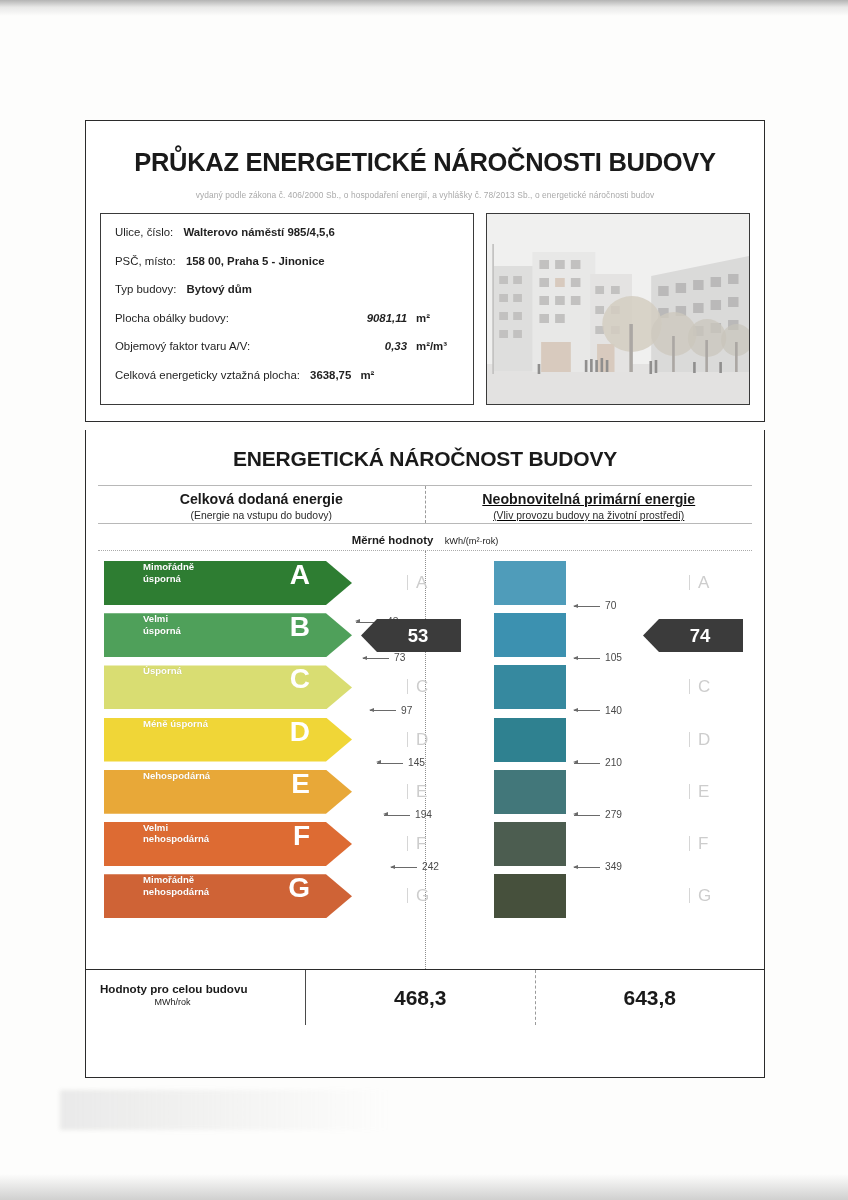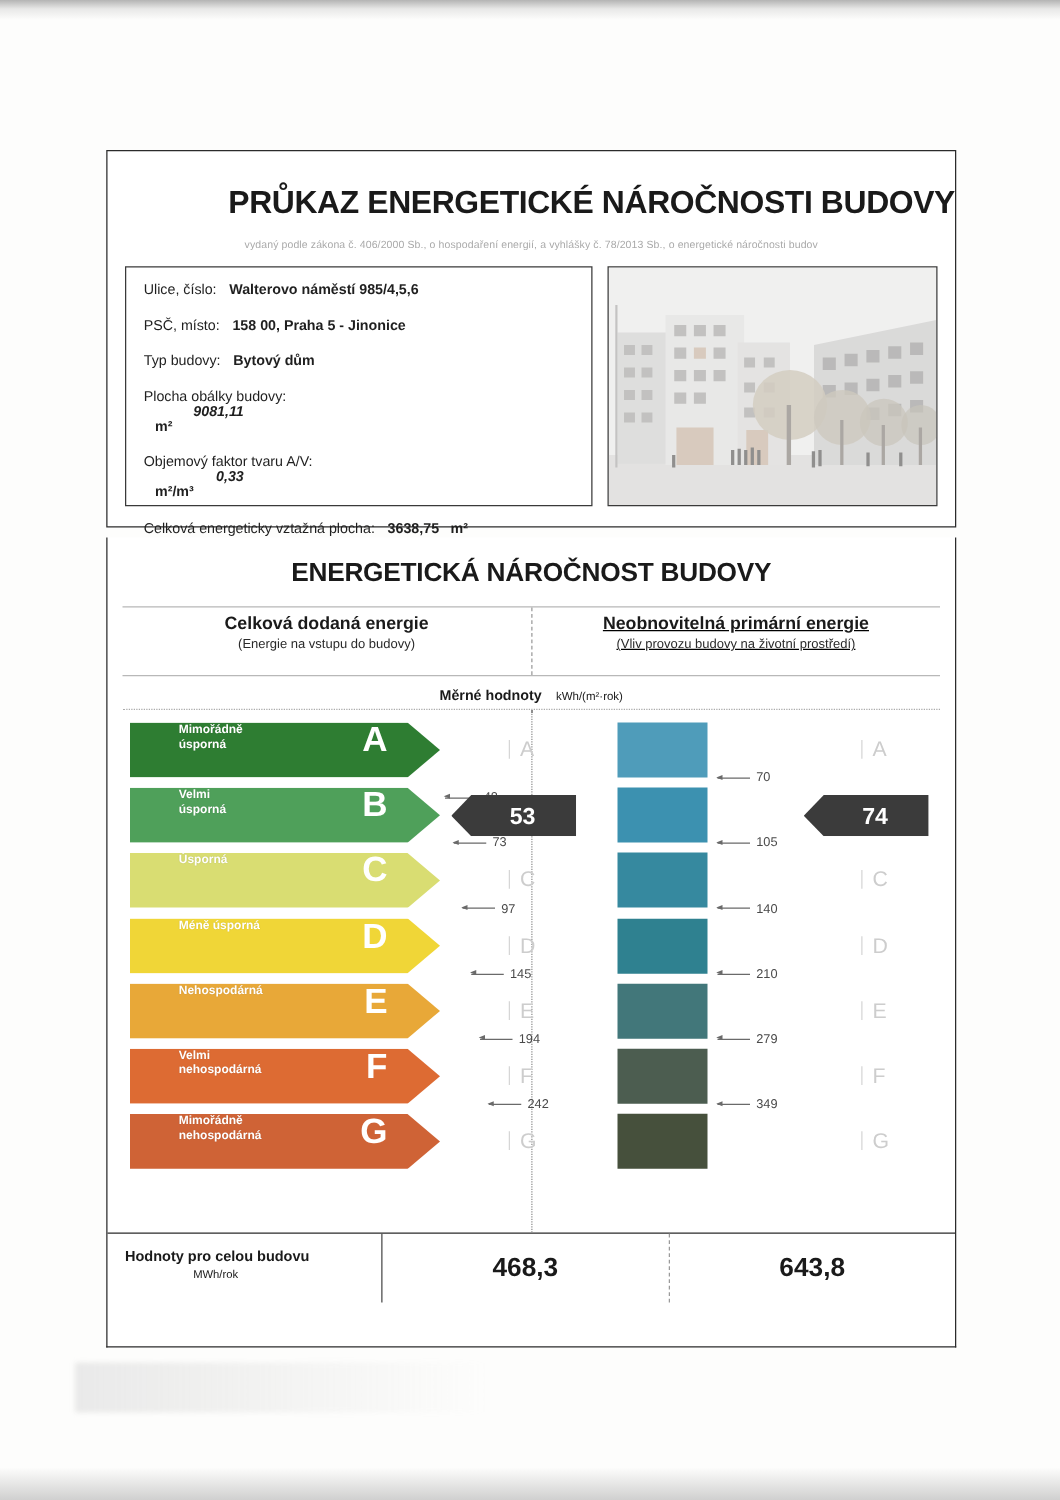--- a/index.html
+++ b/index.html
@@ -36,21 +36,21 @@
   }
 
   
   .header-box {
     border: 1.5px solid #2b2b2b;
     height: 302px;
     position: relative;
     background: #fff;
   }
   .title {
-    text-align: right;
+    text-align: center;
     font-size: 25.5px;
     font-weight: bold;
     letter-spacing: -0.3px;
     color: #1a1a1a;
     padding-top: 27px;
   }
   .subtitle {
     text-align: center;
     font-size: 8.4px;
     color: #9a9a9a;
@@ -70,21 +70,21 @@
     padding: 12px 0 0 14px;
   }
   .info-row {
     font-size: 11.4px;
     color: #1f1f1f;
     margin-bottom: 16.5px;
     white-space: nowrap;
   }
   .info-row .lab { font-weight: normal; }
   .info-row .val { font-weight: bold; }
-  .info-row.cols { display: flex; flex-direction: column; }
+  .info-row.cols { display: flex; }
   .info-row.cols .lab { width: 212px; }
   .info-row.cols .val { width: 80px; text-align: right; font-style: italic; }
   .info-row.cols .unit { font-weight: bold; padding-left: 9px; }
 
   .photo {
     flex: 1;
     margin-left: 12px;
     border: 1px solid #3a3a3a;
     position: relative;
     overflow: hidden;
@@ -108,21 +108,21 @@
     letter-spacing: -0.2px;
     color: #1a1a1a;
     padding: 17px 0 14px 0;
   }
 
   .colheads {
     display: flex;
     border-top: 1px solid #b8b8b8;
     border-bottom: 1px solid #b8b8b8;
     margin: 0 12px;
-    height: 56px;
+    height: 39px;
   }
   .colhead { flex: 1; text-align: center; padding-top: 5px; }
   .colhead.right { border-left: 1px dashed #9a9a9a; text-decoration: underline; }
   .colhead .h1 { font-size: 14.2px; font-weight: bold; color: #1a1a1a; }
   .colhead .h2 { font-size: 10.4px; color: #2a2a2a; margin-top: 3px; }
 
   .mernerow {
     text-align: center;
     margin: 0 12px;
     border-bottom: 1px dotted #aaa;

